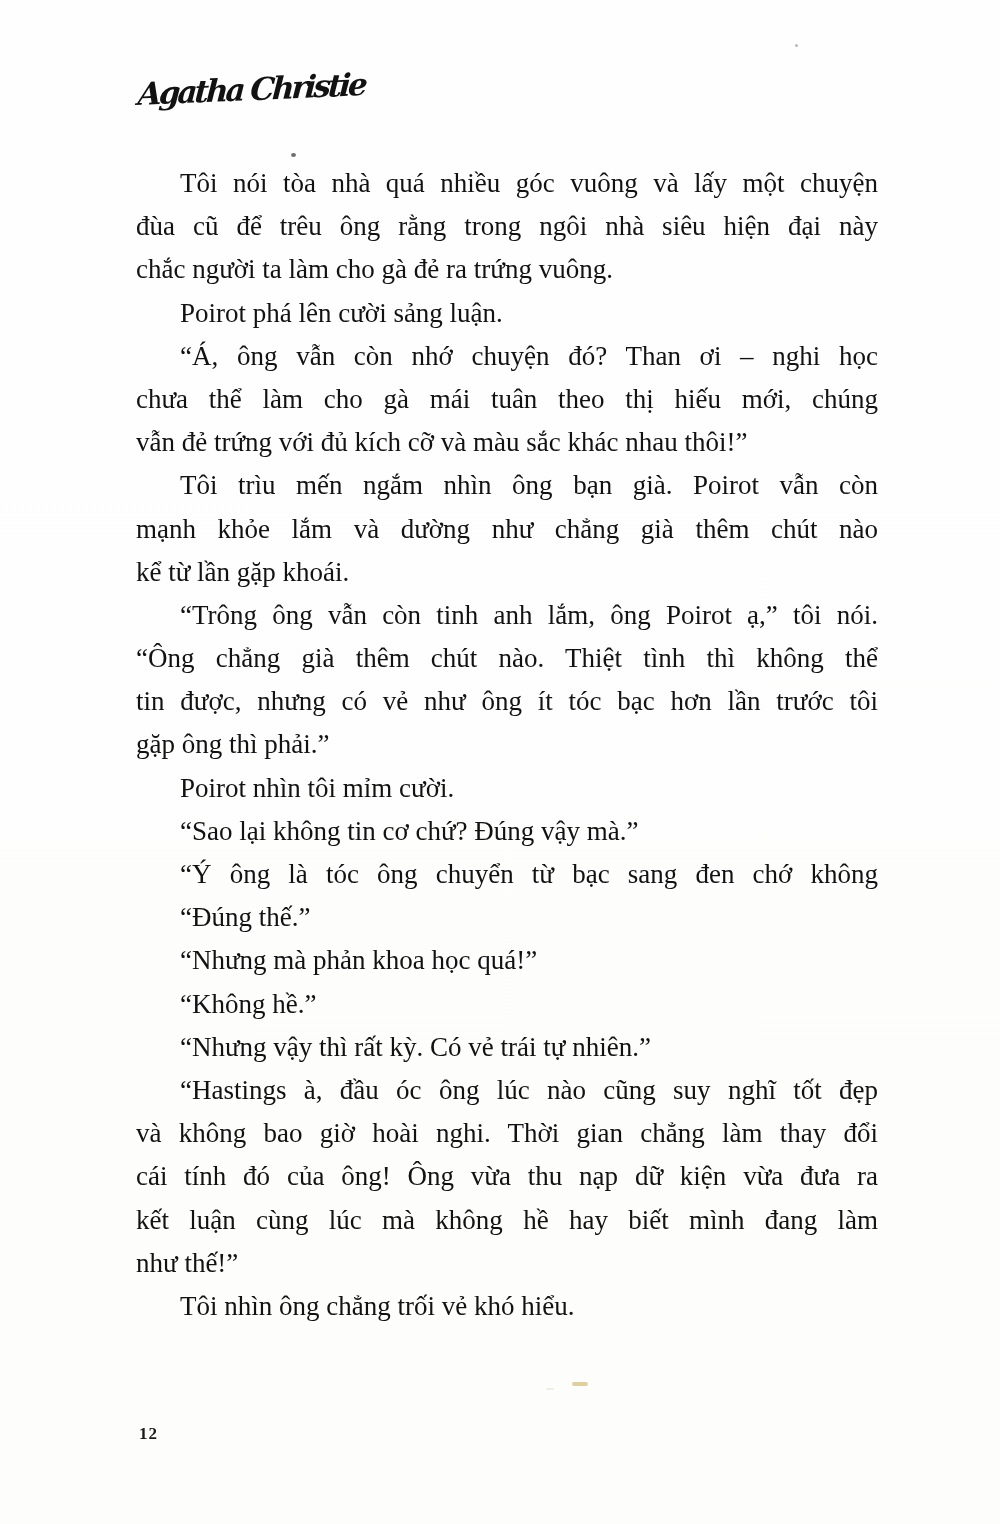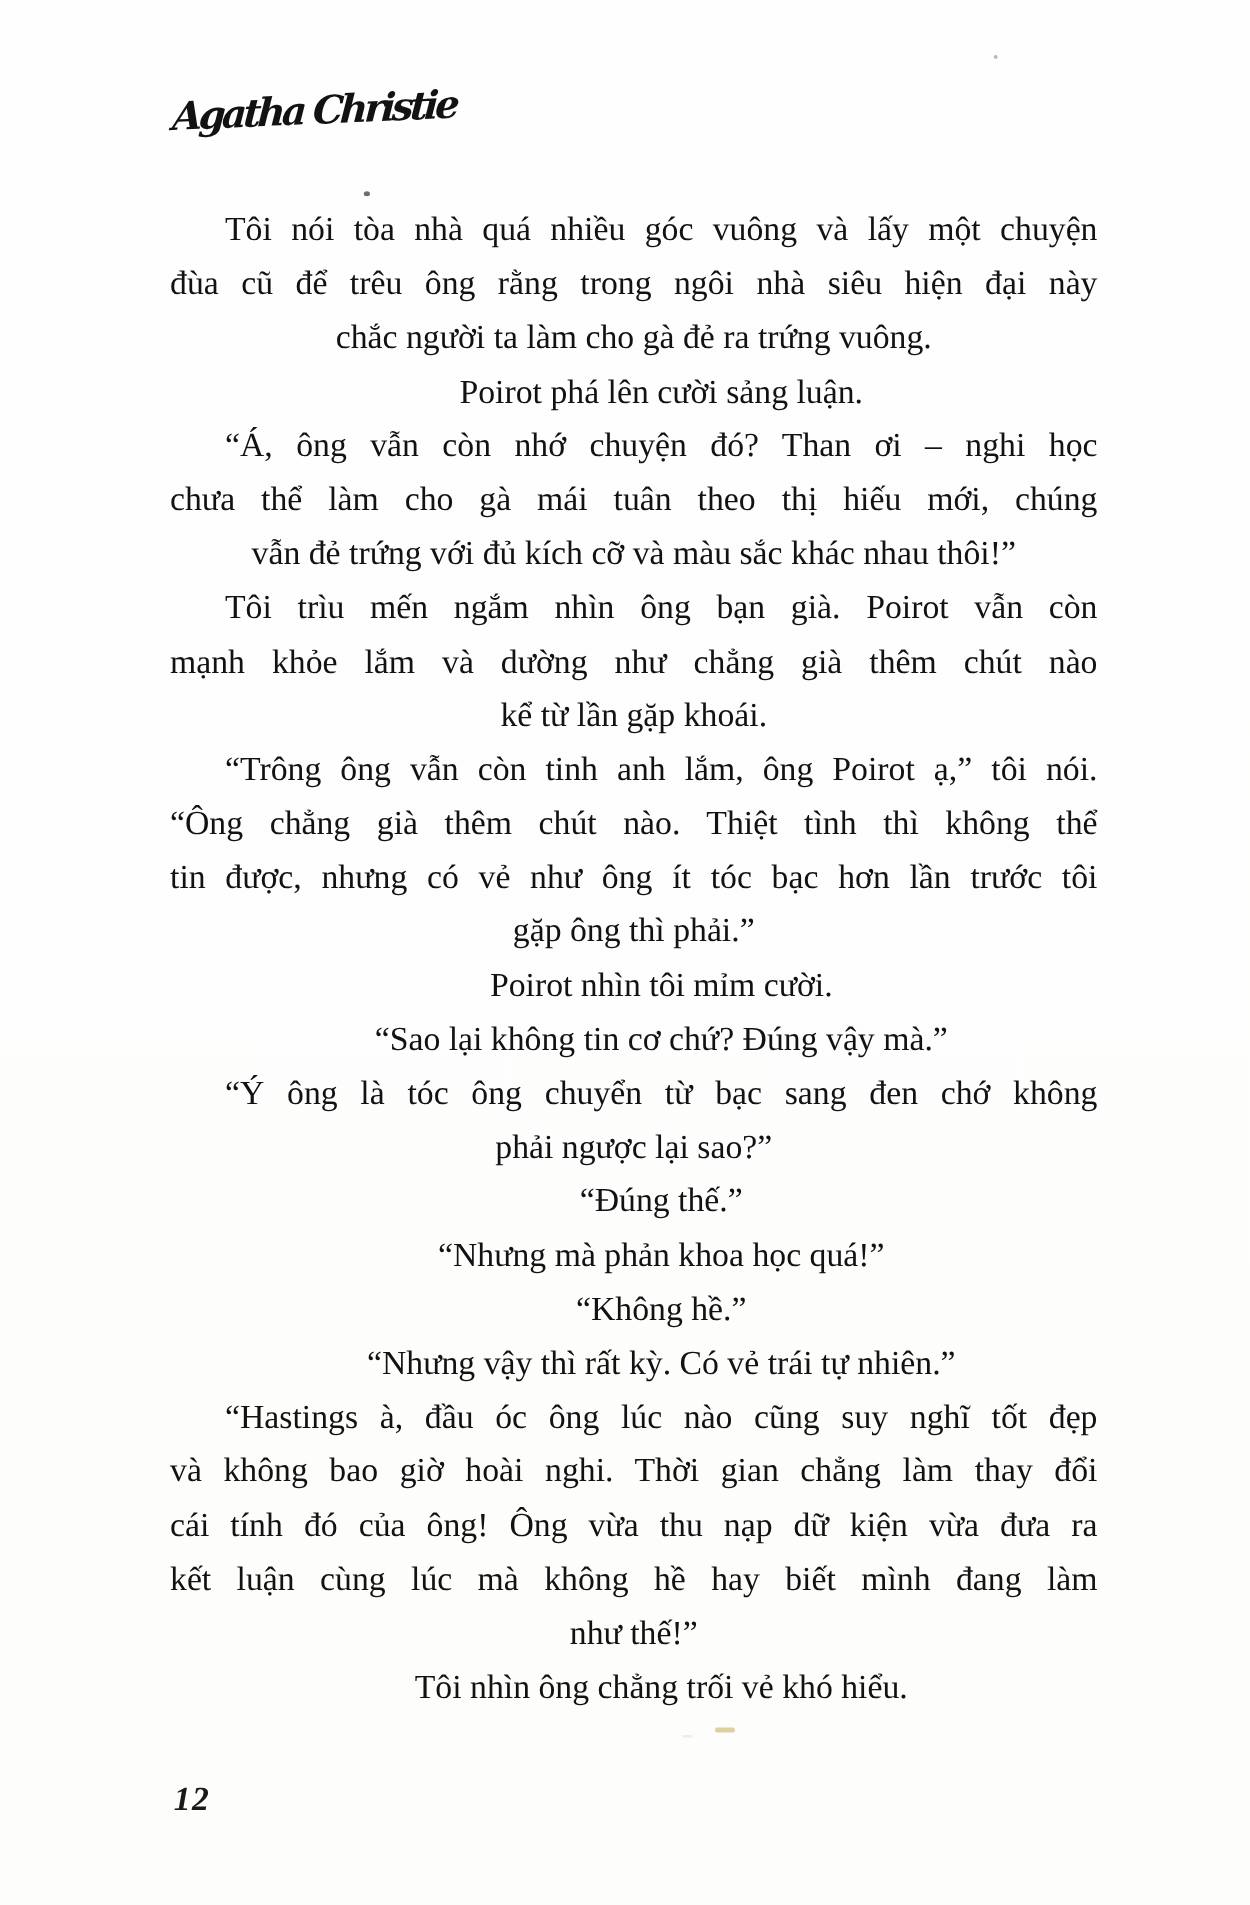--- a/index.html
+++ b/index.html
@@ -39,36 +39,35 @@
     left: 136px;
     top: 162px;
     width: 742px;
     font-size: 27px;
     line-height: 43.2px;
     color: #121212;
   }
   .text-line {
     height: 43.2px;
     white-space: nowrap;
-    text-align: center;
+    text-align: left;
   }
   .text-line.just {
     text-align: justify;
     text-align-last: justify;
   }
   .text-line.indent {
     padding-left: 44px;
   }
   .page-number {
     position: absolute;
     left: 139px;
     top: 1424px;
-    font-style: italic;
     font-weight: bold;
-    font-size: 27px;
+    font-size: 17px;
     letter-spacing: 1px;
     color: #1a1a1a;
   }
   .artifact-dot {
     position: absolute;
     left: 291px;
     top: 153px;
     width: 5px;
     height: 4px;
     border-radius: 50%;
@@ -128,21 +127,20 @@
       <div class="text-line indent just">Tôi trìu mến ngắm nhìn ông bạn già. Poirot vẫn còn</div>
       <div class="text-line just">mạnh khỏe lắm và dường như chẳng già thêm chút nào</div>
       <div class="text-line">kể từ lần gặp khoái.</div>
       <div class="text-line indent just">“Trông ông vẫn còn tinh anh lắm, ông Poirot ạ,” tôi nói.</div>
       <div class="text-line just">“Ông chẳng già thêm chút nào. Thiệt tình thì không thể</div>
       <div class="text-line just">tin được, nhưng có vẻ như ông ít tóc bạc hơn lần trước tôi</div>
       <div class="text-line">gặp ông thì phải.”</div>
       <div class="text-line indent">Poirot nhìn tôi mỉm cười.</div>
       <div class="text-line indent">“Sao lại không tin cơ chứ? Đúng vậy mà.”</div>
       <div class="text-line indent just">“Ý ông là tóc ông chuyển từ bạc sang đen chớ không</div>
-      <div class="text-line">phải ngược lại sao?”</div>
       <div class="text-line indent">“Đúng thế.”</div>
       <div class="text-line indent">“Nhưng mà phản khoa học quá!”</div>
       <div class="text-line indent">“Không hề.”</div>
       <div class="text-line indent">“Nhưng vậy thì rất kỳ. Có vẻ trái tự nhiên.”</div>
       <div class="text-line indent just">“Hastings à, đầu óc ông lúc nào cũng suy nghĩ tốt đẹp</div>
       <div class="text-line just">và không bao giờ hoài nghi. Thời gian chẳng làm thay đổi</div>
       <div class="text-line just">cái tính đó của ông! Ông vừa thu nạp dữ kiện vừa đưa ra</div>
       <div class="text-line just">kết luận cùng lúc mà không hề hay biết mình đang làm</div>
       <div class="text-line">như thế!”</div>
       <div class="text-line indent">Tôi nhìn ông chẳng trối vẻ khó hiểu.</div>

